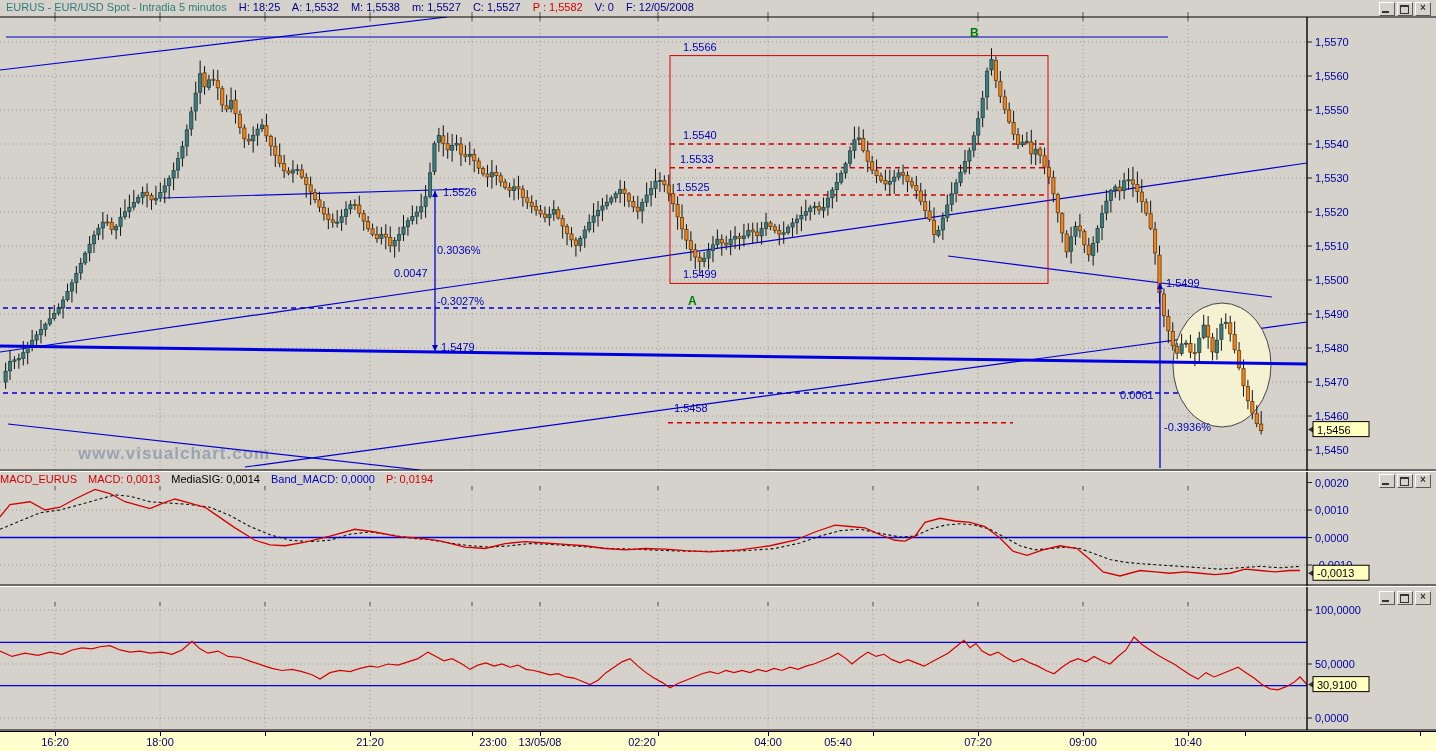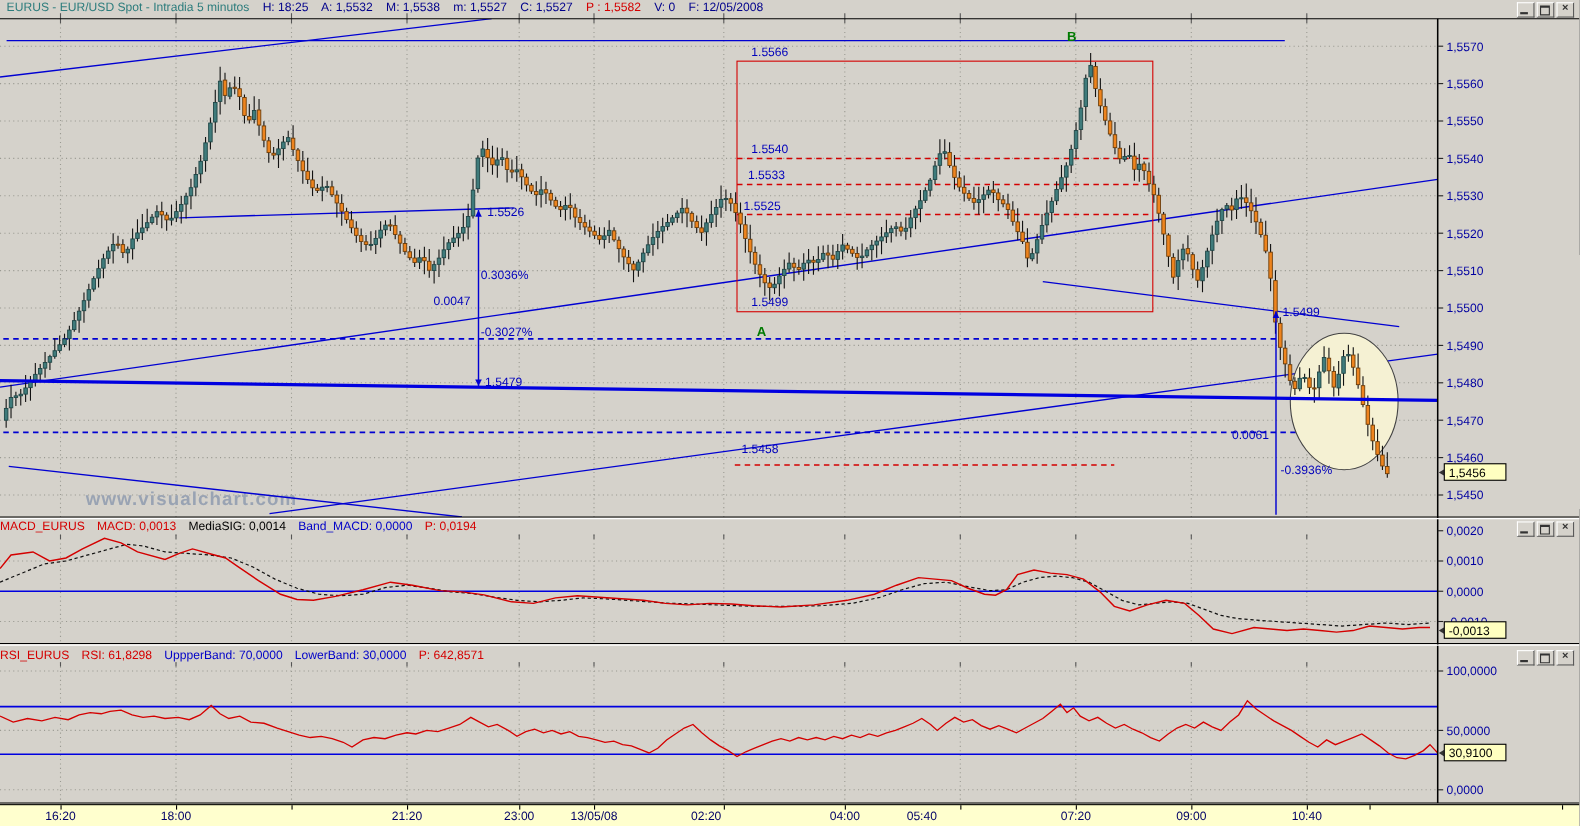--- a/index.html
+++ b/index.html
@@ -918,38 +918,31 @@
     </svg>
 
   <div class="hdr" style="top:472px;">
     <span class="t-red">MACD_EURUS</span>
     <span class="t-red">MACD: 0,0013</span>
     <span class="t-black">MediaSIG: 0,0014</span>
     <span class="t-blue">Band_MACD: 0,0000</span>
     <span class="t-red">P: 0,0194</span>
   </div>
 
-  <div class="hdr" style="top:589px;">
-    <span class="t-red">RSI_EURUS</span>
-    <span class="t-red">RSI: 61,8298</span>
-    <span class="t-blue">UppperBand: 70,0000</span>
-    <span class="t-blue">LowerBand: 30,0000</span>
-    <span class="t-red">P: 642,8571</span>
-  </div>
 
   <div class="timeaxis" id="timeaxis">
       <span class="tlabel" style="left: 55px;">16:20</span>
       <div class="tick" style="left: 55px;"></div>
       <span class="tlabel" style="left: 160px;">18:00</span>
       <div class="tick" style="left: 160px;"></div>
       <span class="tlabel" style="left: 265px; margin-top: 36px;">19:40</span>
       <div class="tick" style="left: 265px;"></div>
       <span class="tlabel" style="left: 370px;">21:20</span>
       <div class="tick" style="left: 370px;"></div>
-      <span class="tlabel" style="left: 472px; text-align: right;">23:00</span>
+      <span class="tlabel" style="left: 493px; text-align: right;">23:00</span>
       <div class="tick" style="left: 472px;"></div>
       <span class="tlabel" style="left: 540px;">13/05/08</span>
       <div class="tick" style="left: 540px;"></div>
       <span class="tlabel" style="left: 642px;">02:20</span>
       <div class="tick" style="left: 658px;"></div>
       <span class="tlabel" style="left: 768px;">04:00</span>
       <div class="tick" style="left: 768px;"></div>
       <span class="tlabel" style="left: 838px;">05:40</span>
       <div class="tick" style="left: 873px;"></div>
       <span class="tlabel" style="left: 978px;">07:20</span>

